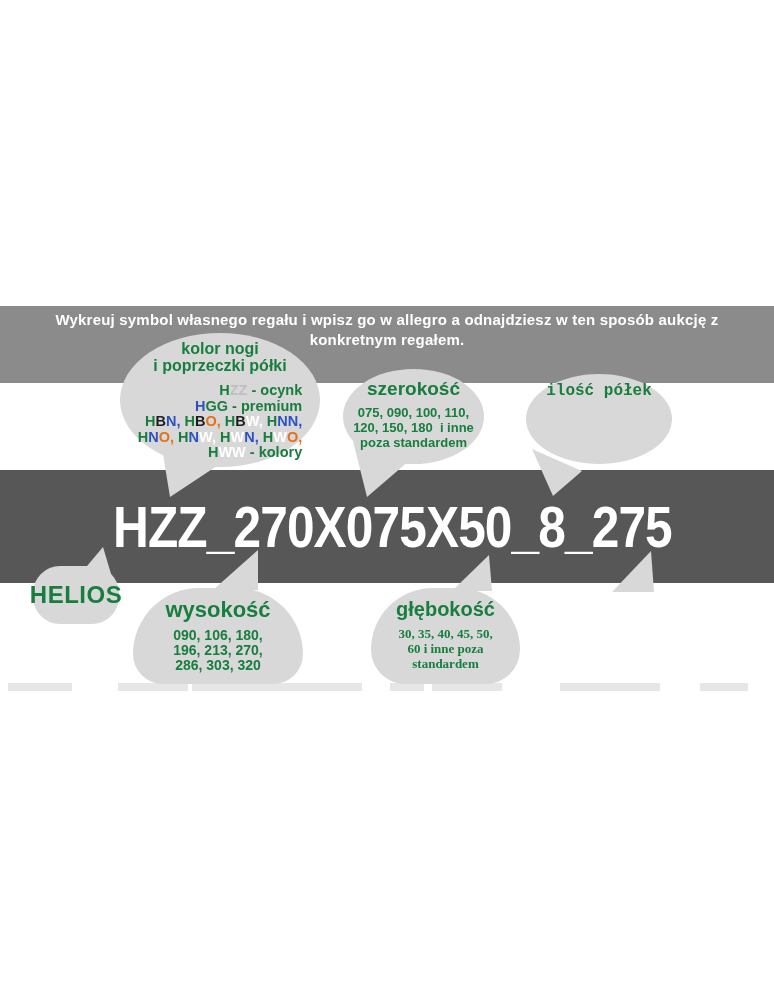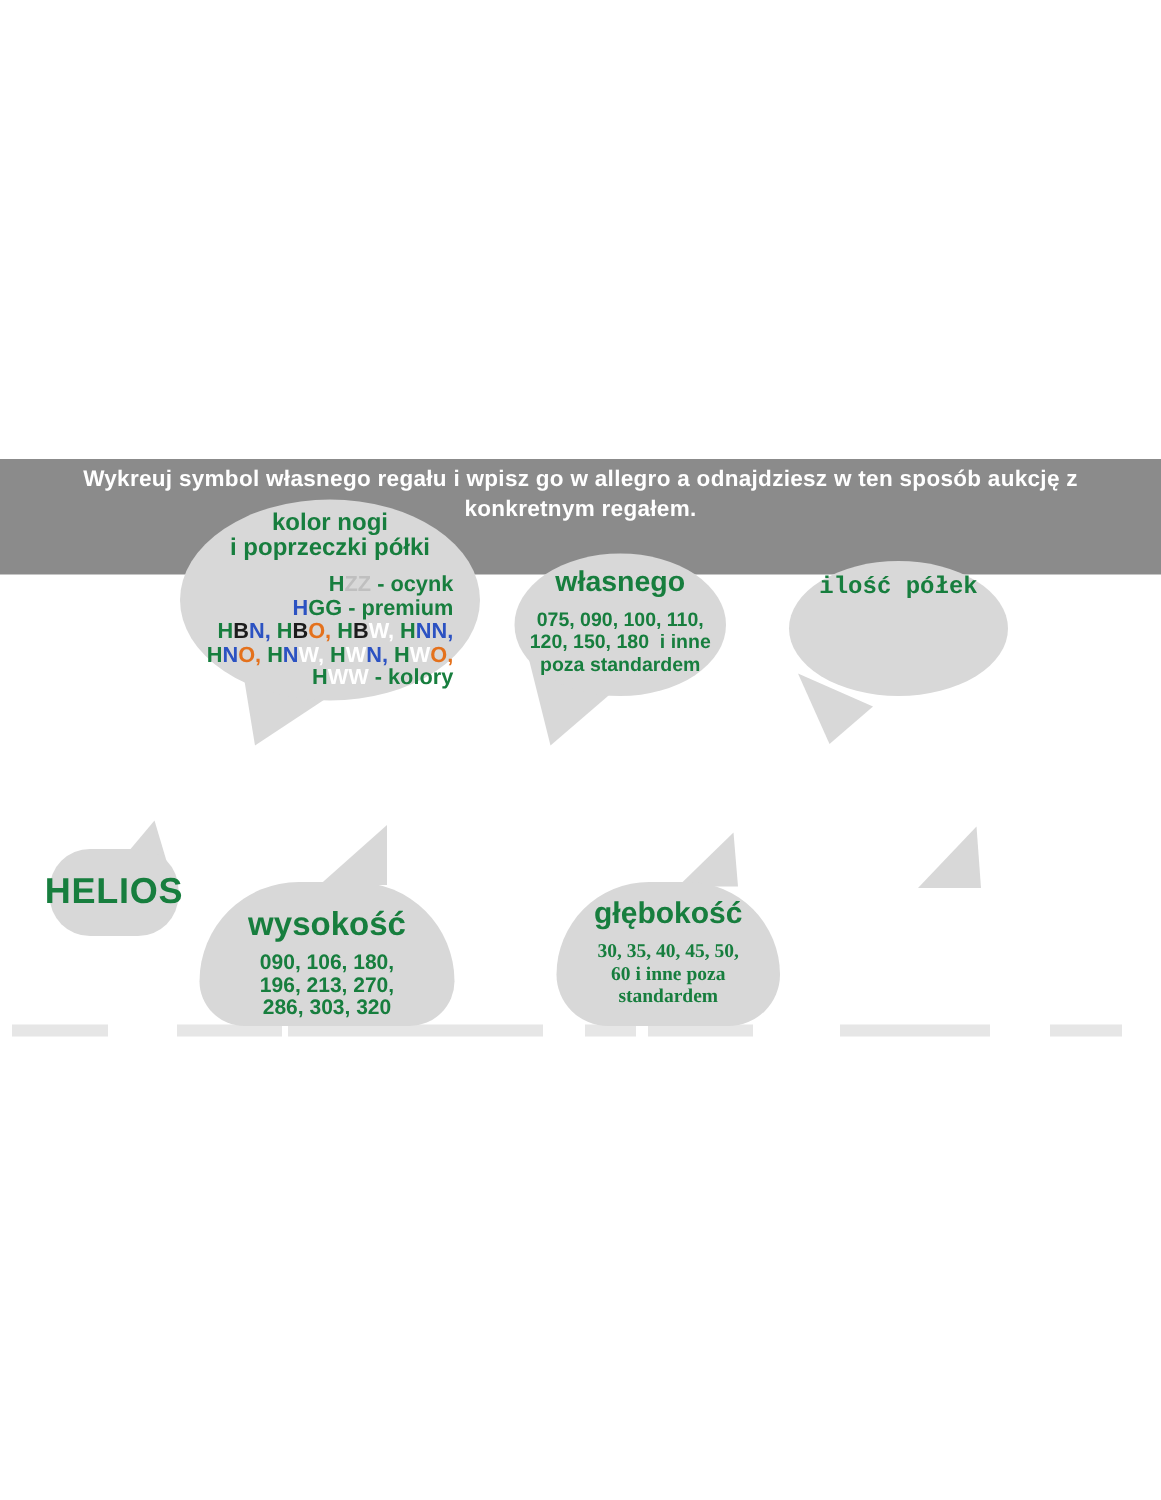--- a/index.html
+++ b/index.html
@@ -41,21 +41,21 @@
   .b-width .b-title{font-size:19px;}
   .b-width .b-values{margin-top:5px;font-size:13px;line-height:15px;}
 
   .b-shelves{left:526px;top:374px;width:146px;height:90px;border-radius:50%;padding-top:8px;box-sizing:border-box;}
   .b-shelves .b-title{font-size:16px;font-family:Liberation Mono, monospace;}
   .b-shelves .b-values{margin-top:7px;font-size:13px;line-height:15px;}
 
   .b-brand{left:33px;top:566px;width:86px;height:58px;border-radius:27px;justify-content:center;}
   .b-brand .b-title{font-size:24px;letter-spacing:.5px;}
 
-  .b-height{left:133px;top:588px;width:170px;height:96px;border-radius:84px 84px 38px 38px;padding-top:9px;box-sizing:border-box;justify-content:center;}
+  .b-height{left:133px;top:588px;width:170px;height:96px;border-radius:84px 84px 38px 38px;padding-top:9px;box-sizing:border-box;}
   .b-height .b-title{font-size:22px;}
   .b-height .b-values{margin-top:5px;font-size:14px;line-height:15px;}
 
   .b-depth{left:371px;top:588px;width:149px;height:96px;border-radius:72px 72px 40px 40px;padding-top:10px;box-sizing:border-box;}
   .b-depth .b-title{font-size:20px;}
   .b-depth .b-values{margin-top:5px;font-size:13px;line-height:15px;font-family:Liberation Serif, serif;}
 
   .b-capacity{left:527px;top:587px;width:155px;height:97px;border-radius:76px 76px 42px 42px;padding-top:10px;box-sizing:border-box;}
   .b-capacity .b-title{font-size:20px;}
   .b-capacity .b-values{margin-top:9px;font-size:13.5px;line-height:15px;}
@@ -65,20 +65,23 @@
 
 <div class="canvas">
 
   <div class="stripe-banner">
     <div class="banner-text">
       <div>Wykreuj symbol własnego regału i wpisz go w allegro a odnajdziesz w ten sposób aukcję z</div>
       <div>konkretnym regałem.</div>
     </div>
   </div>
 
+  <div class="band-dark">
+    <div class="symbol">HZZ_270X075X50_8_275</div>
+  </div>
 
   <div class="faint-stripe">
     <span class="fs1"></span>
     <span class="fs2"></span>
     <span class="fs3"></span>
     <span class="fs4"></span>
     <span class="fs5"></span>
     <span class="fs6"></span>
     <span class="fs7"></span>
   </div>
@@ -101,21 +104,21 @@
     <div class="codes">
         <div><span style="color: rgb(23, 126, 62);">H</span><span style="color: rgb(191, 191, 191);">ZZ</span><span style="color: rgb(23, 126, 62);"> - ocynk</span></div>
         <div><span style="color: rgb(44, 82, 194);">H</span><span style="color: rgb(23, 126, 62);">GG</span><span style="color: rgb(23, 126, 62);"> - premium</span></div>
         <div><span style="color: rgb(23, 126, 62);">H</span><span style="color: rgb(28, 28, 28);">B</span><span style="color: rgb(44, 82, 194);">N,</span><span style="color: rgb(23, 126, 62);"> </span><span style="color: rgb(23, 126, 62);">H</span><span style="color: rgb(28, 28, 28);">B</span><span style="color: rgb(228, 113, 28);">O,</span><span style="color: rgb(23, 126, 62);"> </span><span style="color: rgb(23, 126, 62);">H</span><span style="color: rgb(28, 28, 28);">B</span><span style="color: rgb(255, 255, 255);">W,</span><span style="color: rgb(23, 126, 62);"> </span><span style="color: rgb(23, 126, 62);">H</span><span style="color: rgb(44, 82, 194);">NN,</span></div>
         <div><span style="color: rgb(23, 126, 62);">H</span><span style="color: rgb(44, 82, 194);">N</span><span style="color: rgb(228, 113, 28);">O,</span><span style="color: rgb(23, 126, 62);"> </span><span style="color: rgb(23, 126, 62);">H</span><span style="color: rgb(44, 82, 194);">N</span><span style="color: rgb(255, 255, 255);">W,</span><span style="color: rgb(23, 126, 62);"> </span><span style="color: rgb(23, 126, 62);">H</span><span style="color: rgb(255, 255, 255);">W</span><span style="color: rgb(44, 82, 194);">N,</span><span style="color: rgb(23, 126, 62);"> </span><span style="color: rgb(23, 126, 62);">H</span><span style="color: rgb(255, 255, 255);">W</span><span style="color: rgb(228, 113, 28);">O,</span></div>
         <div><span style="color: rgb(23, 126, 62);">H</span><span style="color: rgb(255, 255, 255);">WW</span><span style="color: rgb(23, 126, 62);"> - kolory</span></div>
       </div>
   </div>
 
   <div class="bubble b-width">
-    <div class="b-title">własnego</div>
+    <div class="b-title">szerokość</div>
     <div class="b-values">
         <div>075, 090, 100, 110,</div>
         <div>120, 150, 180  i inne</div>
         <div>poza standardem</div>
       </div>
   </div>
 
   <div class="bubble b-shelves">
     <div class="b-title">ilość półek</div>
   </div>

